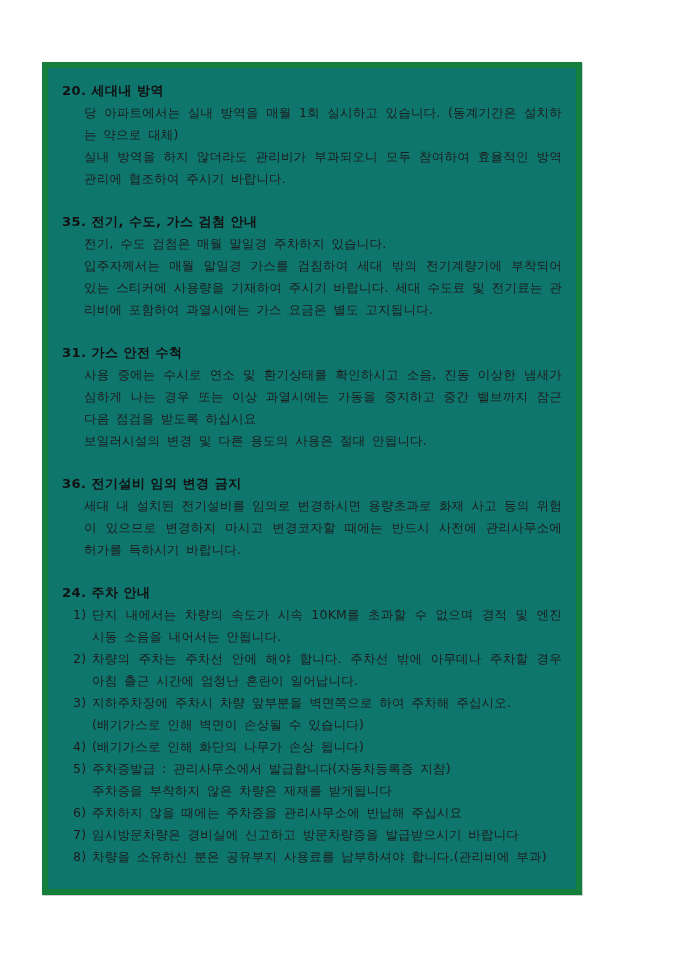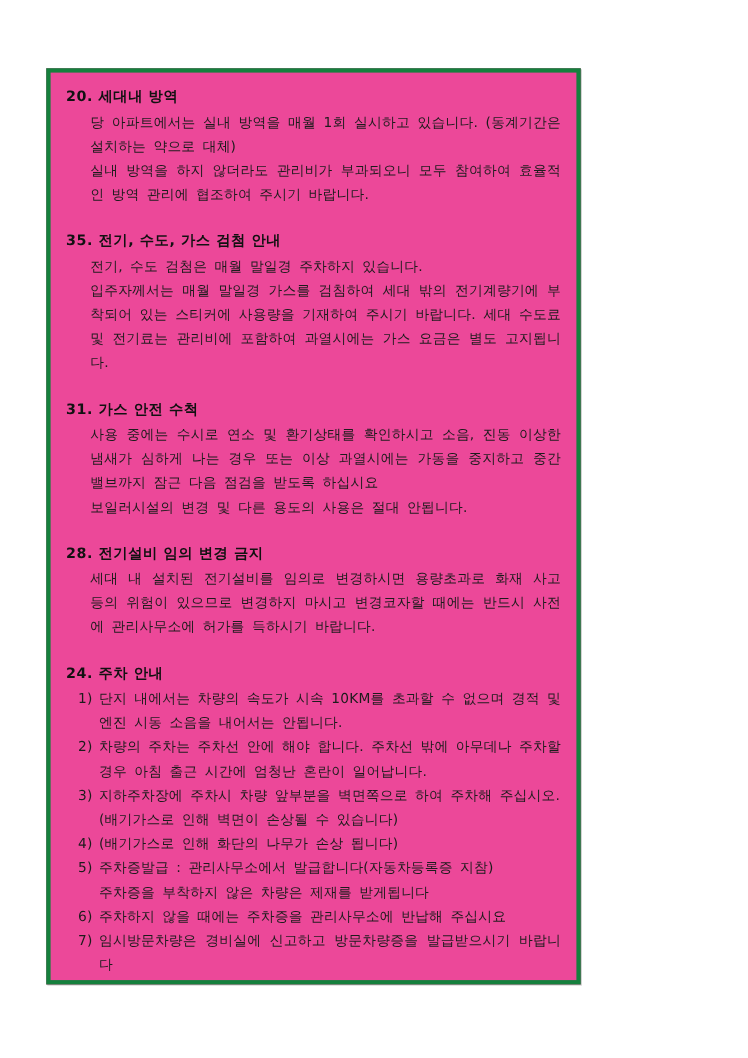--- a/index.html
+++ b/index.html
@@ -12,24 +12,24 @@
   }
   .page {
     position: relative;
     width: 680px; height: 962px;
     background: #ffffff;
     overflow: hidden;
   }
   .notice-frame {
     position: absolute;
     left: 42px; top: 62px;
-    width: 486px; height: 833px;
-    border: 4px solid #15803d;
+    width: 540px; height: 833px;
+    border: 6px solid #15803d;
     box-shadow: 1px 1px 0 #cfcfcf;
-    background: #ec4899;
+    background: #0f766e;
     padding: 12px 14px 0 14px;
     overflow: hidden;
   }
   section.notice-section { margin: 0 0 21px 0; }
   h3.sec-head {
     margin: 0;
     font-size: 13px;
     font-weight: bold;
     line-height: 22px;
     color: #111111;
@@ -67,21 +67,21 @@
         <h3 class="sec-head"><span>35.</span> <span>전기, 수도, 가스 검첨 안내</span></h3>
         <p class="para">전기, 수도 검첨은 매월 말일경 주차하지 있습니다.</p>
         <p class="para">입주자께서는 매월 말일경 가스를 검침하여 세대 밖의 전기계량기에 부착되어 있는 스티커에 사용량을 기재하여 주시기 바랍니다. 세대 수도료 및 전기료는 관리비에 포함하여 과열시에는 가스 요금은 별도 고지됩니다.</p>
       </section>
       <section class="notice-section">
         <h3 class="sec-head"><span>31.</span> <span>가스 안전 수척</span></h3>
         <p class="para">사용 중에는 수시로 연소 및 환기상태를 확인하시고 소음, 진동 이상한 냄새가 심하게 나는 경우 또는 이상 과열시에는 가동을 중지하고 중간 밸브까지 잠근 다음 점검을 받도록 하십시요</p>
         <p class="para">보일러시설의 변경 및 다른 용도의 사용은 절대 안됩니다.</p>
       </section>
       <section class="notice-section">
-        <h3 class="sec-head"><span>28.</span> <span>전기설비 임의 변경 금지</span></h3>
+        <h3 class="sec-head"><span>36.</span> <span>전기설비 임의 변경 금지</span></h3>
         <p class="para">세대 내 설치된 전기설비를 임의로 변경하시면 용량초과로 화재 사고 등의 위험이 있으므로 변경하지 마시고 변경코자할 때에는 반드시 사전에 관리사무소에 허가를 득하시기 바랍니다.</p>
       </section>
       <section class="notice-section">
         <h3 class="sec-head"><span>24.</span> <span>주차 안내</span></h3>
         <div class="item">
           <span class="marker">1)</span>
           <div class="item-body">
             <p class="para">단지 내에서는 차량의 속도가 시속 10KM를 초과할 수 없으며 경적 및 엔진 시동 소음을 내어서는 안됩니다.</p>
           </div>
         </div>

